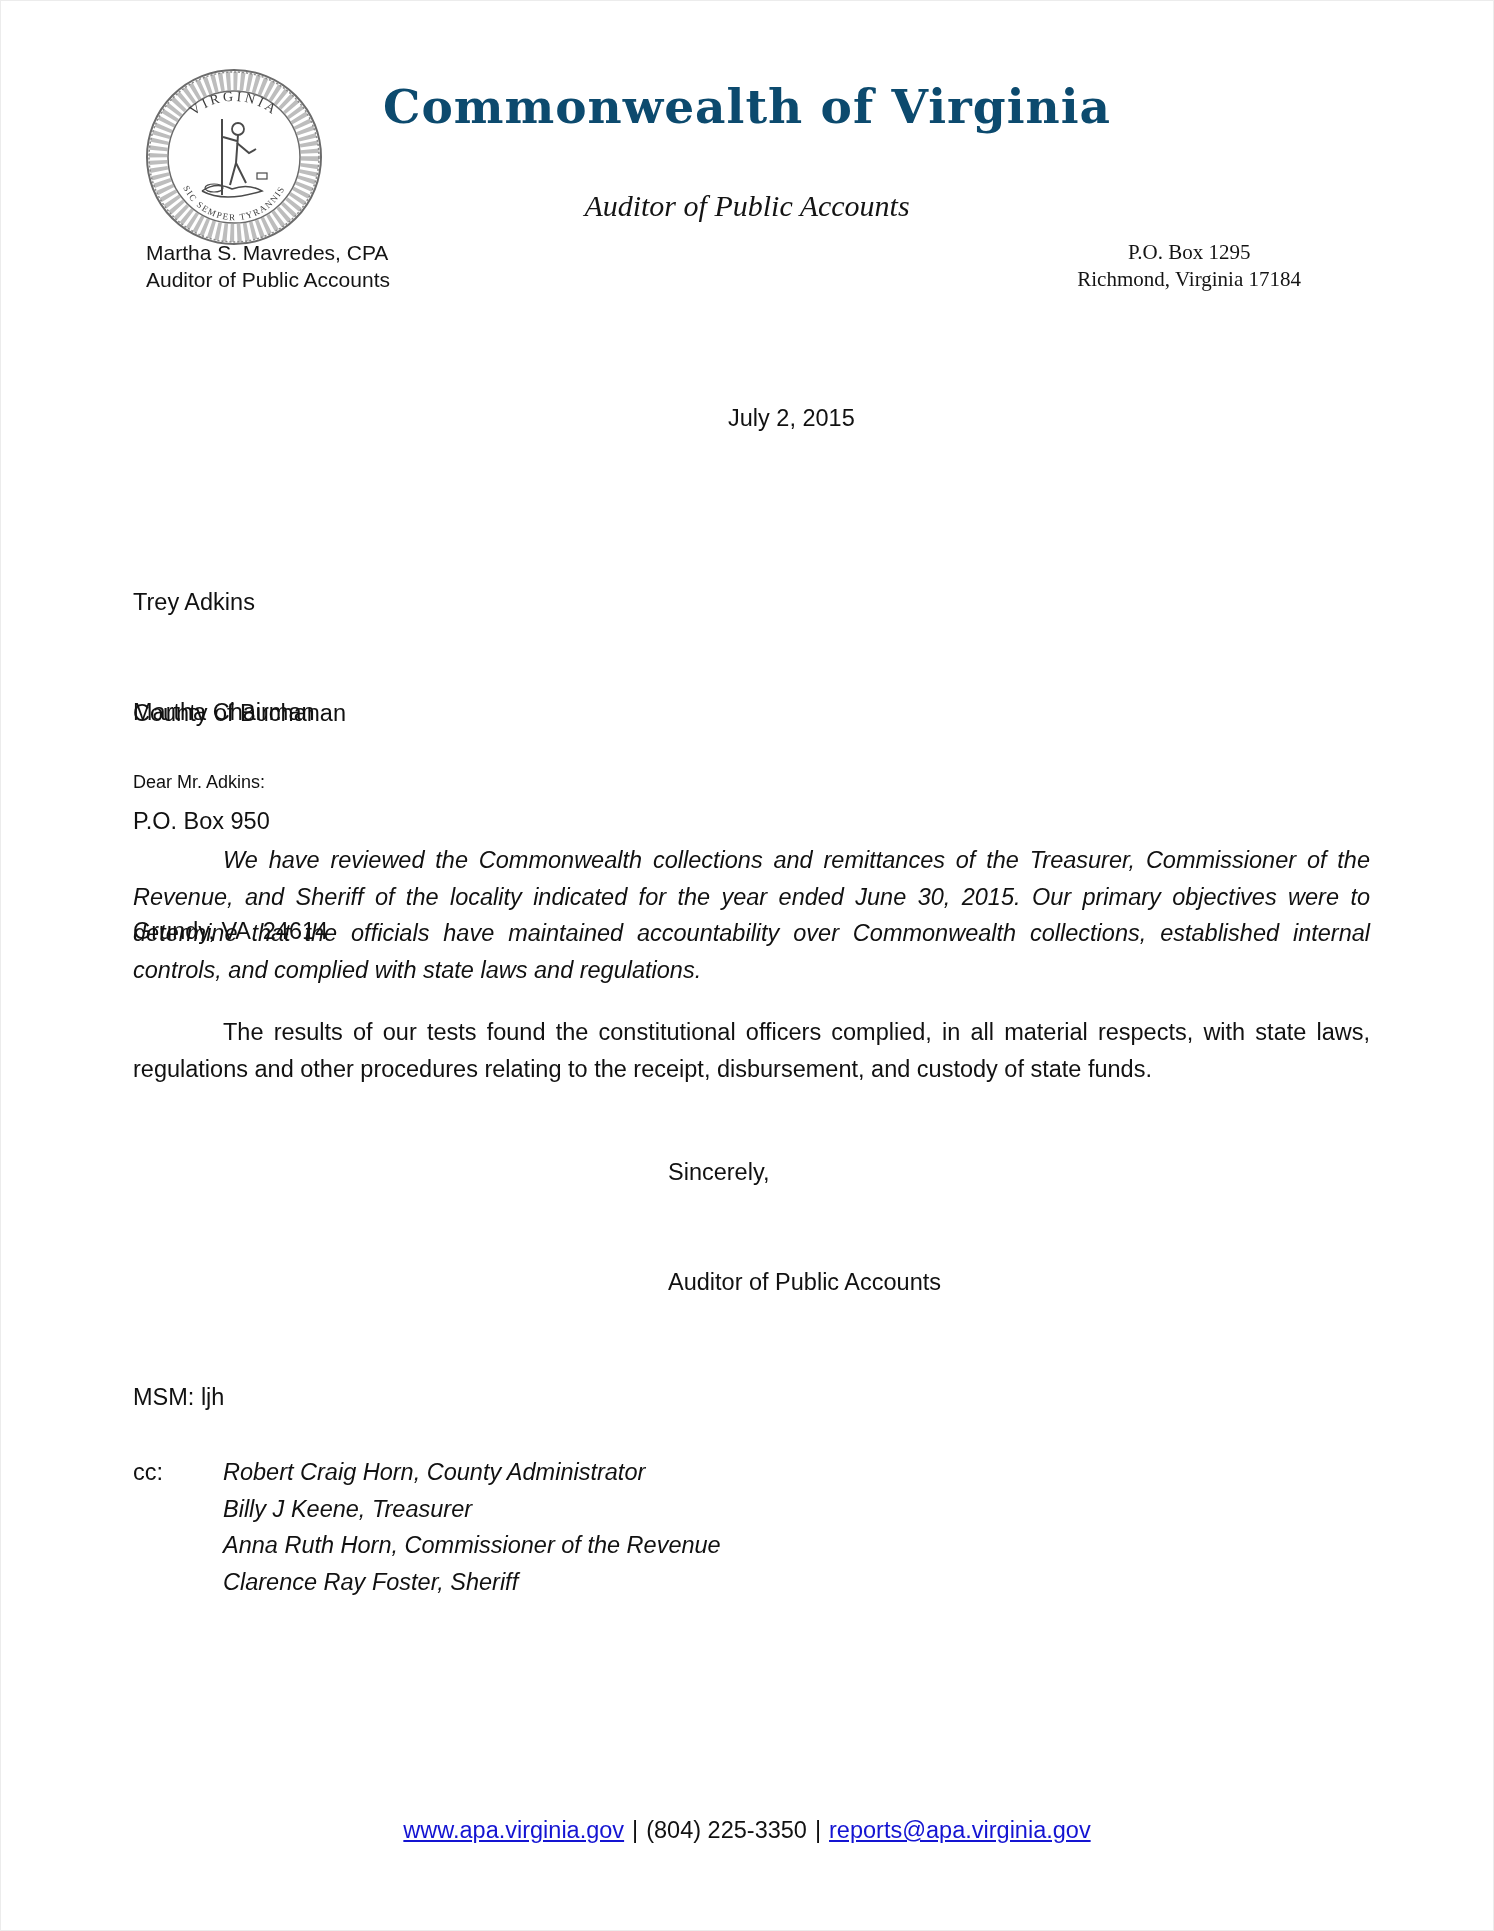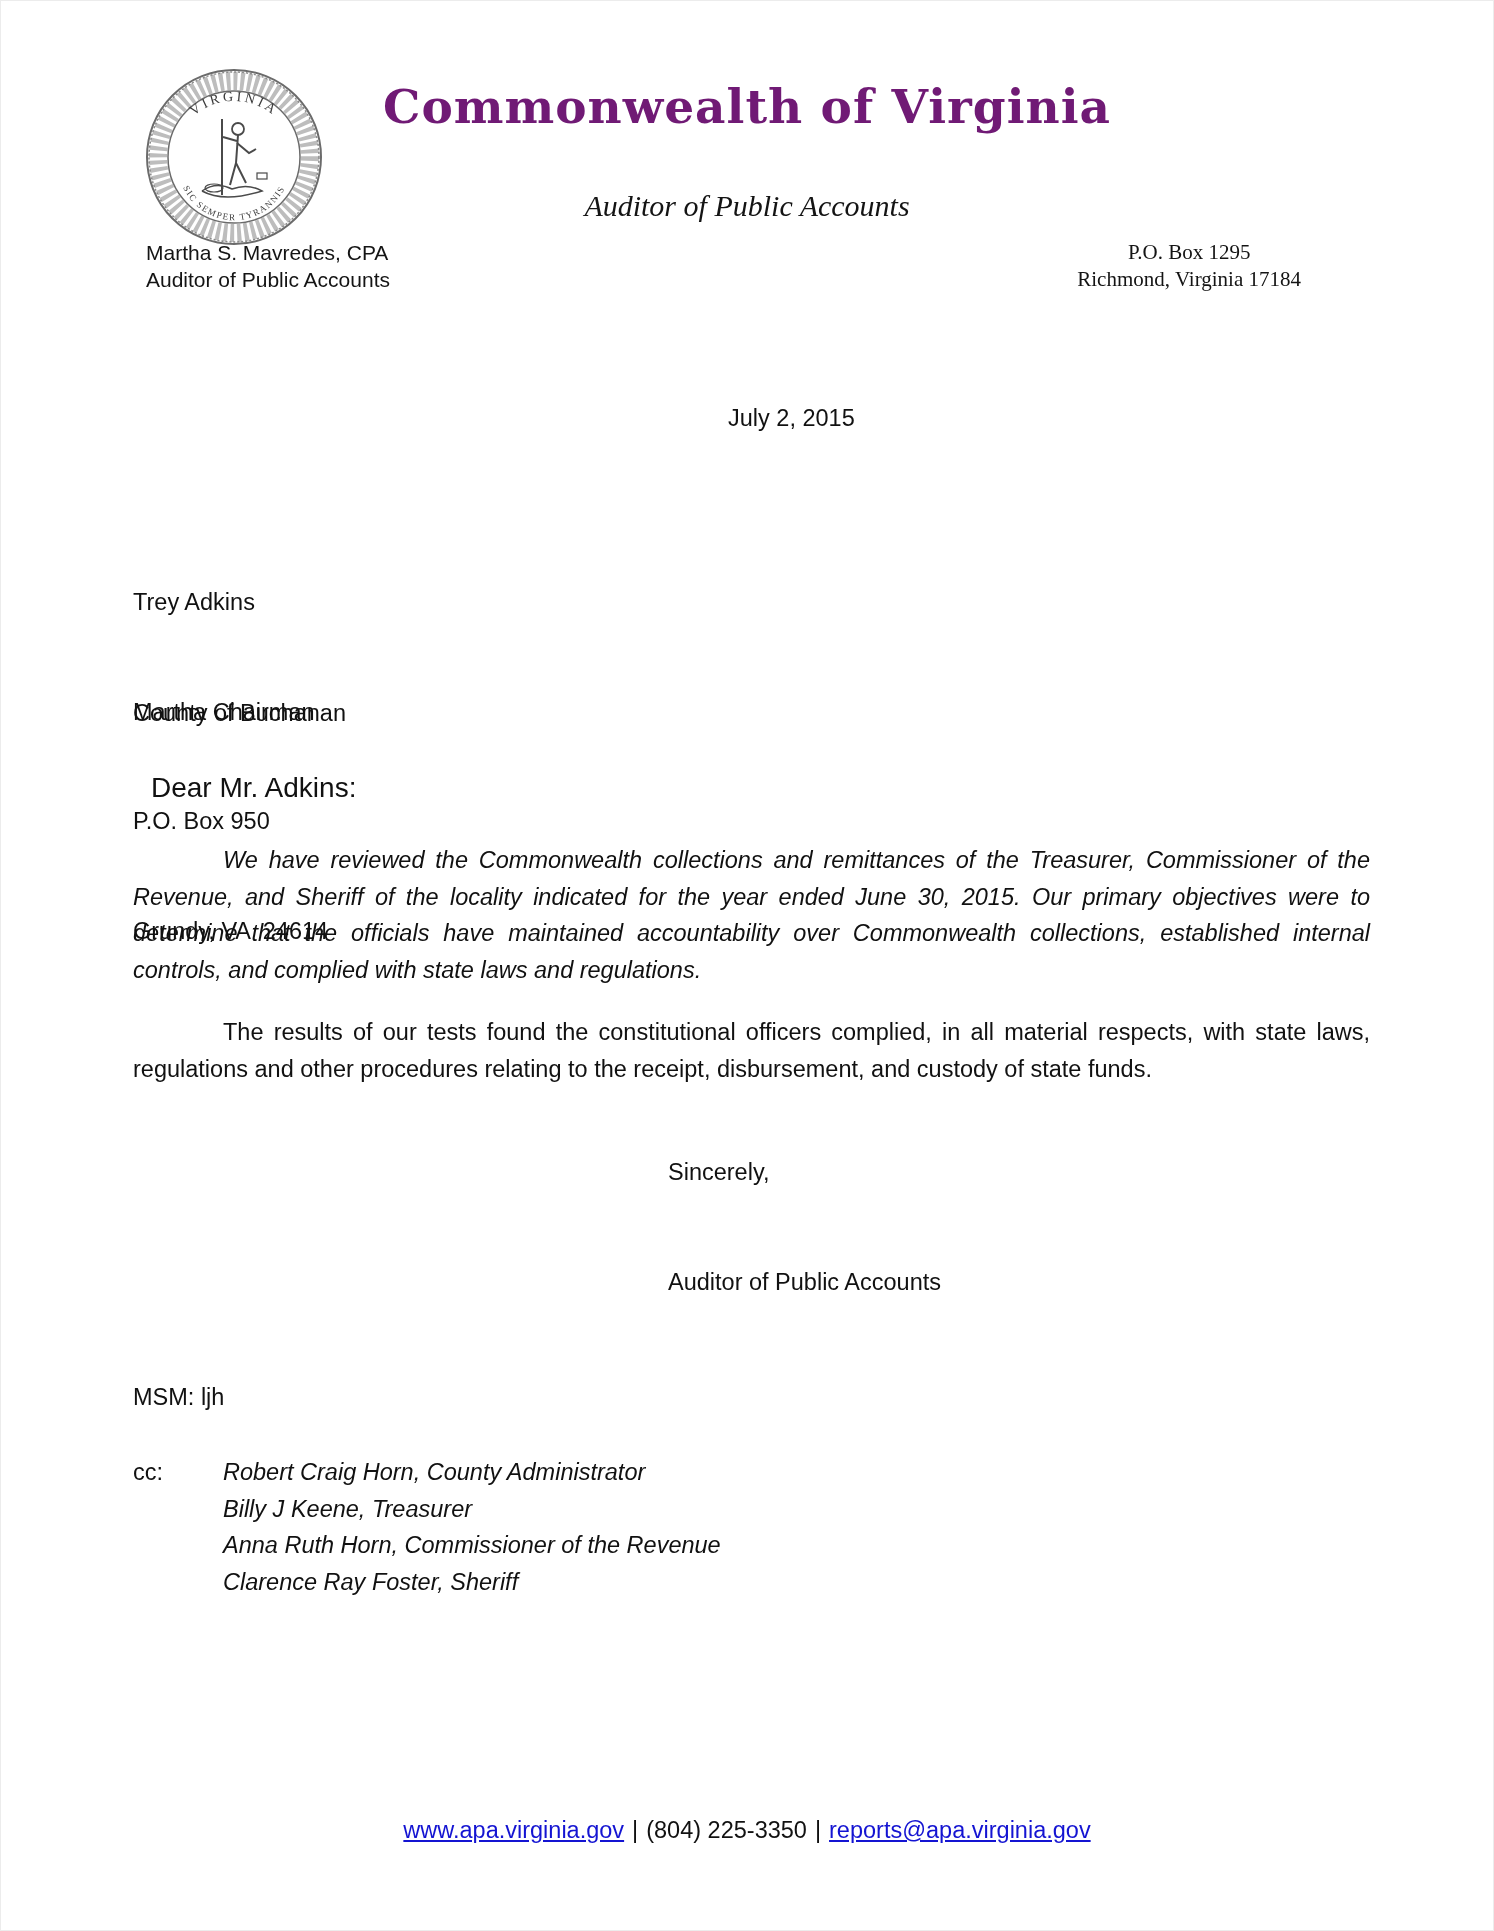--- a/index.html
+++ b/index.html
@@ -22,21 +22,21 @@
     width: 180px; height: 180px;
   }
   .lh-title {
     position: absolute;
     left: 0; right: 0; top: 78px;
     text-align: center;
     font-family: "DejaVu Serif", serif;
     font-weight: bold;
     font-size: 47px;
     letter-spacing: 1px;
-    color: #701a75;
+    color: #0c4a6e;
   }
   .lh-subtitle {
     position: absolute;
     left: 0; right: 0; top: 188px;
     text-align: center;
     font-family: "Liberation Serif", serif;
     font-style: italic;
     font-size: 30px;
     color: #141414;
   }
@@ -72,22 +72,21 @@
     white-space: pre-wrap;
   }
   .re-line {
     position: absolute;
     left: 132px; top: 699px;
     font-size: 23.5px;
   }
   .salutation {
     position: absolute;
     left: 132px; top: 771px;
-    font-size: 28px;
-    margin-left: 18px;
+    font-size: 18px;
   }
   .body-para {
     position: absolute;
     left: 132px;
     width: 1237px;
     font-size: 23.5px;
     line-height: 36.5px;
     text-align: justify;
     text-indent: 90px;
   }

